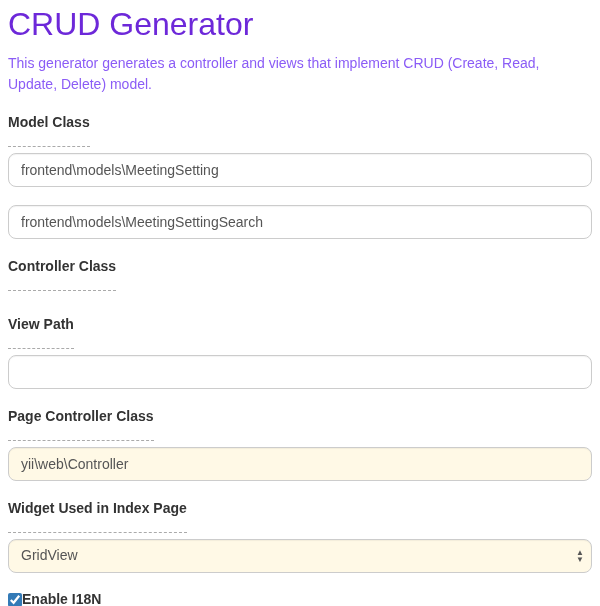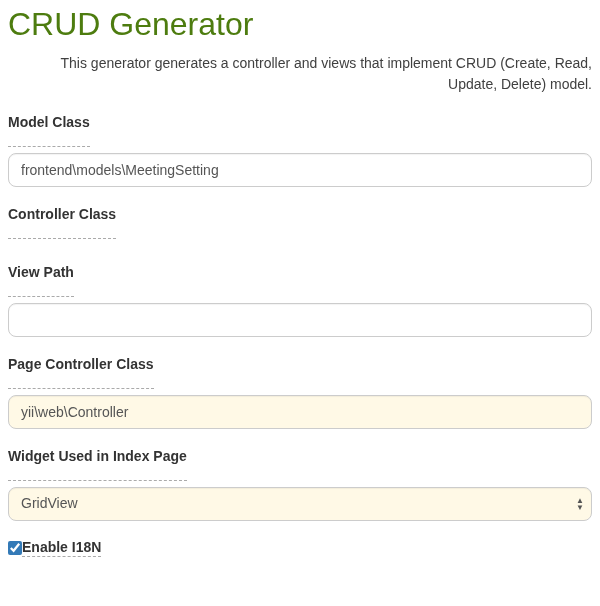--- a/index.html
+++ b/index.html
@@ -10,30 +10,29 @@
     body {
       font-family: -apple-system, BlinkMacSystemFont, "Segoe UI", Helvetica, Arial, sans-serif;
       color: #333;
       padding: 4px 8px;
       width: 600px;
       background: #fff;
     }
     h1 {
       font-size: 32px;
       font-weight: 500;
-      color: #4d7c0f;
+      color: #6d28d9;
       margin-bottom: 10px;
       margin-top: 2px;
     }
     .description {
       font-size: 14px;
-      color: #404040;
+      color: #8b5cf6;
       line-height: 1.5;
       margin-bottom: 18px;
-      text-align: right;
     }
     .form-group {
       margin-bottom: 18px;
     }
     .form-label {
       display: inline-block;
       font-size: 14px;
       font-weight: 700;
       color: #333;
       border-bottom: 1px dashed #aaa;
@@ -109,20 +108,21 @@
 
 <h1>CRUD Generator</h1>
 <p class="description">This generator generates a controller and views that implement CRUD (Create, Read, Update, Delete) model.</p>
 
 <div class="form-group">
   <label class="form-label">Model Class</label>
   <input type="text" class="form-control" value="frontend\models\MeetingSetting" style="">
 </div>
 
 <div class="form-group">
+  <input type="text" class="form-control" value="frontend\models\MeetingSettingSearch" style="">
 </div>
 
 <div class="form-group">
   <label class="form-label">Controller Class</label>
 </div>
 
 <div class="form-group">
   <label class="form-label">View Path</label>
   <input type="text" class="form-control" value="" style="">
 </div>

